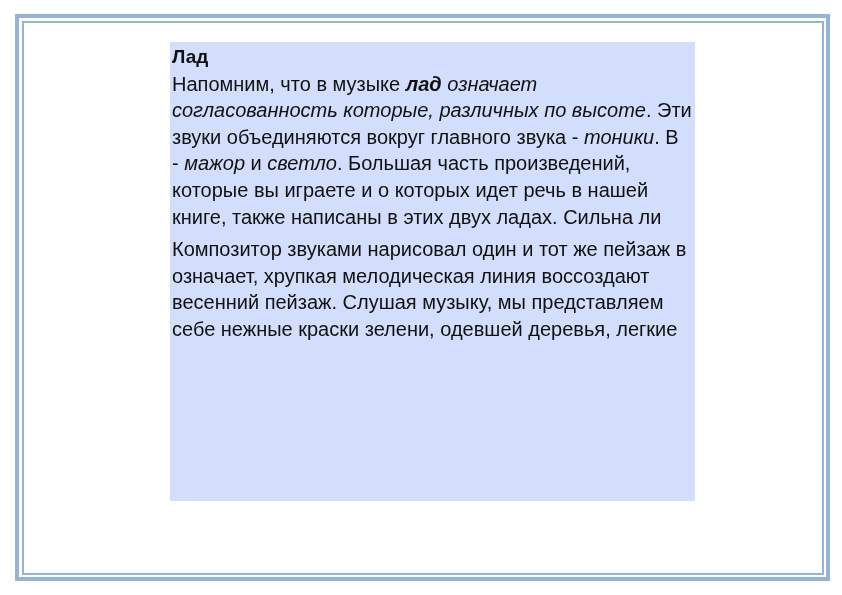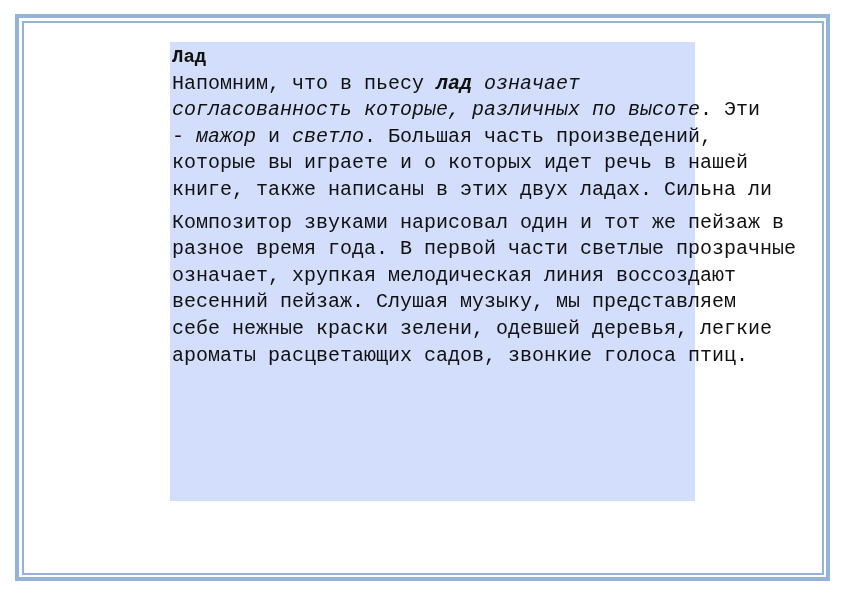--- a/index.html
+++ b/index.html
@@ -4,45 +4,44 @@
 <style>
   html, body { margin:0; padding:0; }
   body { width:842px; height:595px; background:#ffffff; position:relative; overflow:hidden; }
   .frame-outer { position:absolute; left:15px; top:14px; width:815px; height:567px;
     border:4px solid #95b3d7; box-sizing:border-box; }
   .frame-inner { position:absolute; left:22px; top:21px; width:802px; height:554px;
     border:2px solid #95b3d7; box-sizing:border-box; }
   .box { position:absolute; left:170px; top:42px; width:525px; height:459px;
     background:#d2defc; }
   .text { position:absolute; left:172px; top:44px; width:523px;
-    font-family:Liberation Mono, monospace; font-size:20px; color:#111111; }
+    font-family:Liberation Sans, sans-serif; font-size:20px; color:#111111; }
   .line { height:26.6px; line-height:26.6px; white-space:nowrap; }
   .para-gap { height:6px; }
   .b { font-weight:bold; }
   .i { font-style:italic; }
   .title { font-weight:bold; font-size:19px; }
 </style>
 </head>
 <body>
 
 <div class="frame-outer"></div>
 <div class="frame-inner"></div>
 <div class="box"></div>
 
 <div class="text">
   <div class="line title">Лад</div>
   <div id="p1">
-      <div class="line"><span>Напомним, что в пьесу </span><span class="b i">лад</span><span class="i"> означает</span></div>
+      <div class="line"><span>Напомним, что в музыке </span><span class="b i">лад</span><span class="i"> означает</span></div>
       <div class="line"><span class="i">согласованность которые, различных по высоте</span><span>. Эти</span></div>
+      <div class="line"><span>звуки объединяются вокруг главного звука - </span><span class="i">тоники</span><span>. В</span></div>
       <div class="line"><span>- </span><span class="i">мажор</span><span> и </span><span class="i">светло</span><span>. Большая часть произведений,</span></div>
       <div class="line"><span>которые вы играете и о которых идет речь в нашей</span></div>
       <div class="line"><span>книге, также написаны в этих двух ладах. Сильна ли</span></div>
     </div>
   <div class="para-gap"></div>
   <div id="p2">
     <div class="line">Композитор звуками нарисовал один и тот же пейзаж в</div>
-    <div class="line">разное время года. В первой части светлые прозрачные</div>
     <div class="line">означает, хрупкая мелодическая линия воссоздают</div>
     <div class="line">весенний пейзаж. Слушая музыку, мы представляем</div>
     <div class="line">себе нежные краски зелени, одевшей деревья, легкие</div>
-    <div class="line">ароматы расцветающих садов, звонкие голоса птиц.</div>
   </div>
 </div>
 
 </body></html>

